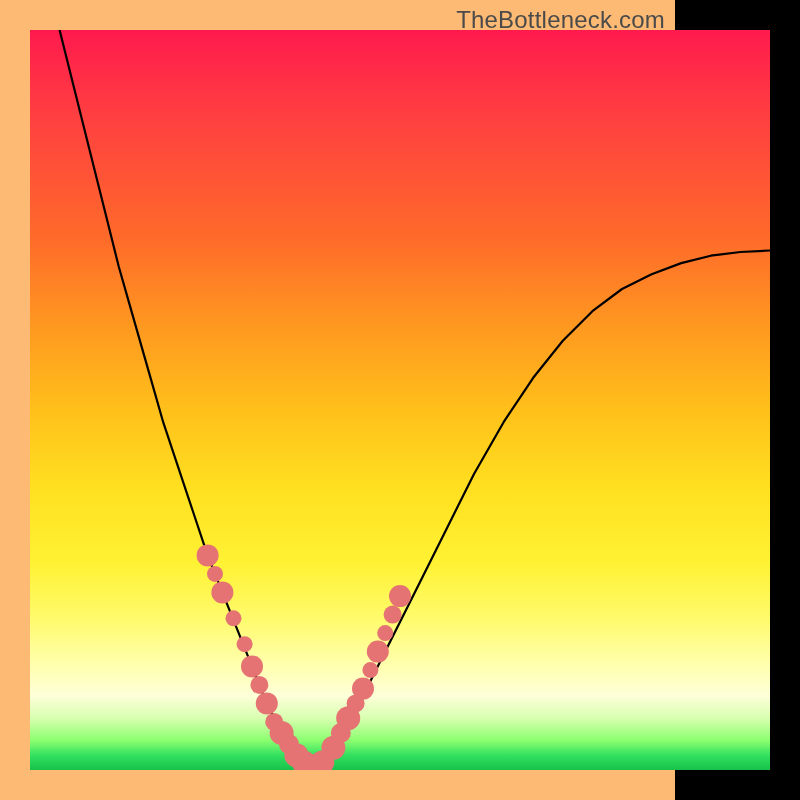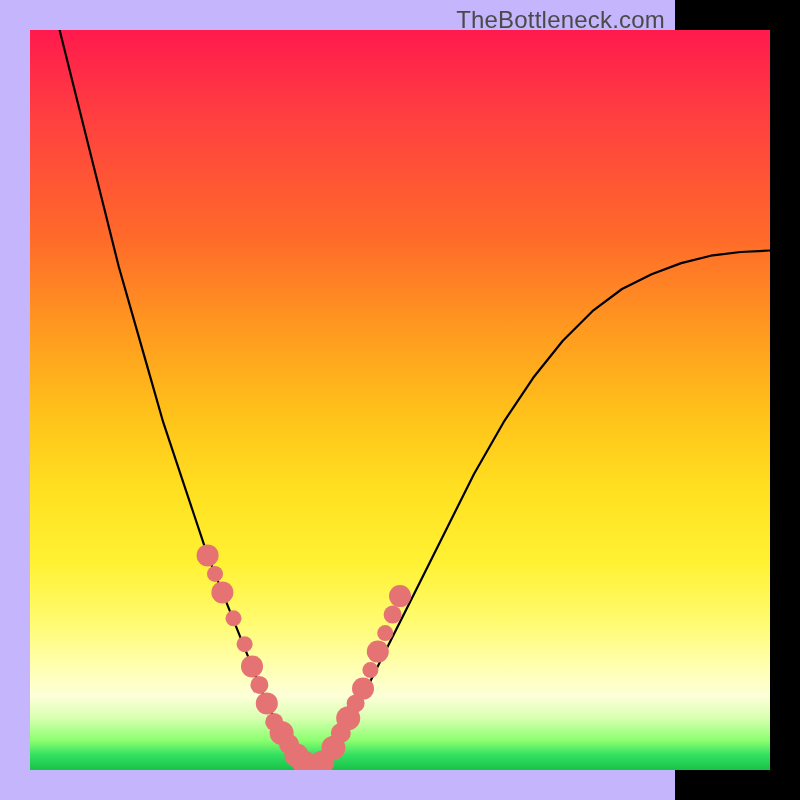--- a/index.html
+++ b/index.html
@@ -10,21 +10,21 @@
     overflow: hidden;
     background: #000;
     font-family: Arial, Helvetica, sans-serif;
   }
   .frame {
     position: absolute;
     left: 0;
     top: 0;
     width: 675px;
     height: 800px;
-    background: #c4b5fd;
+    background: #fdba74;
   }
   .plot {
     position: absolute;
     left: 30px;
     top: 30px;
     width: 740px;
     height: 740px;
     
     background: linear-gradient(
       to bottom,

